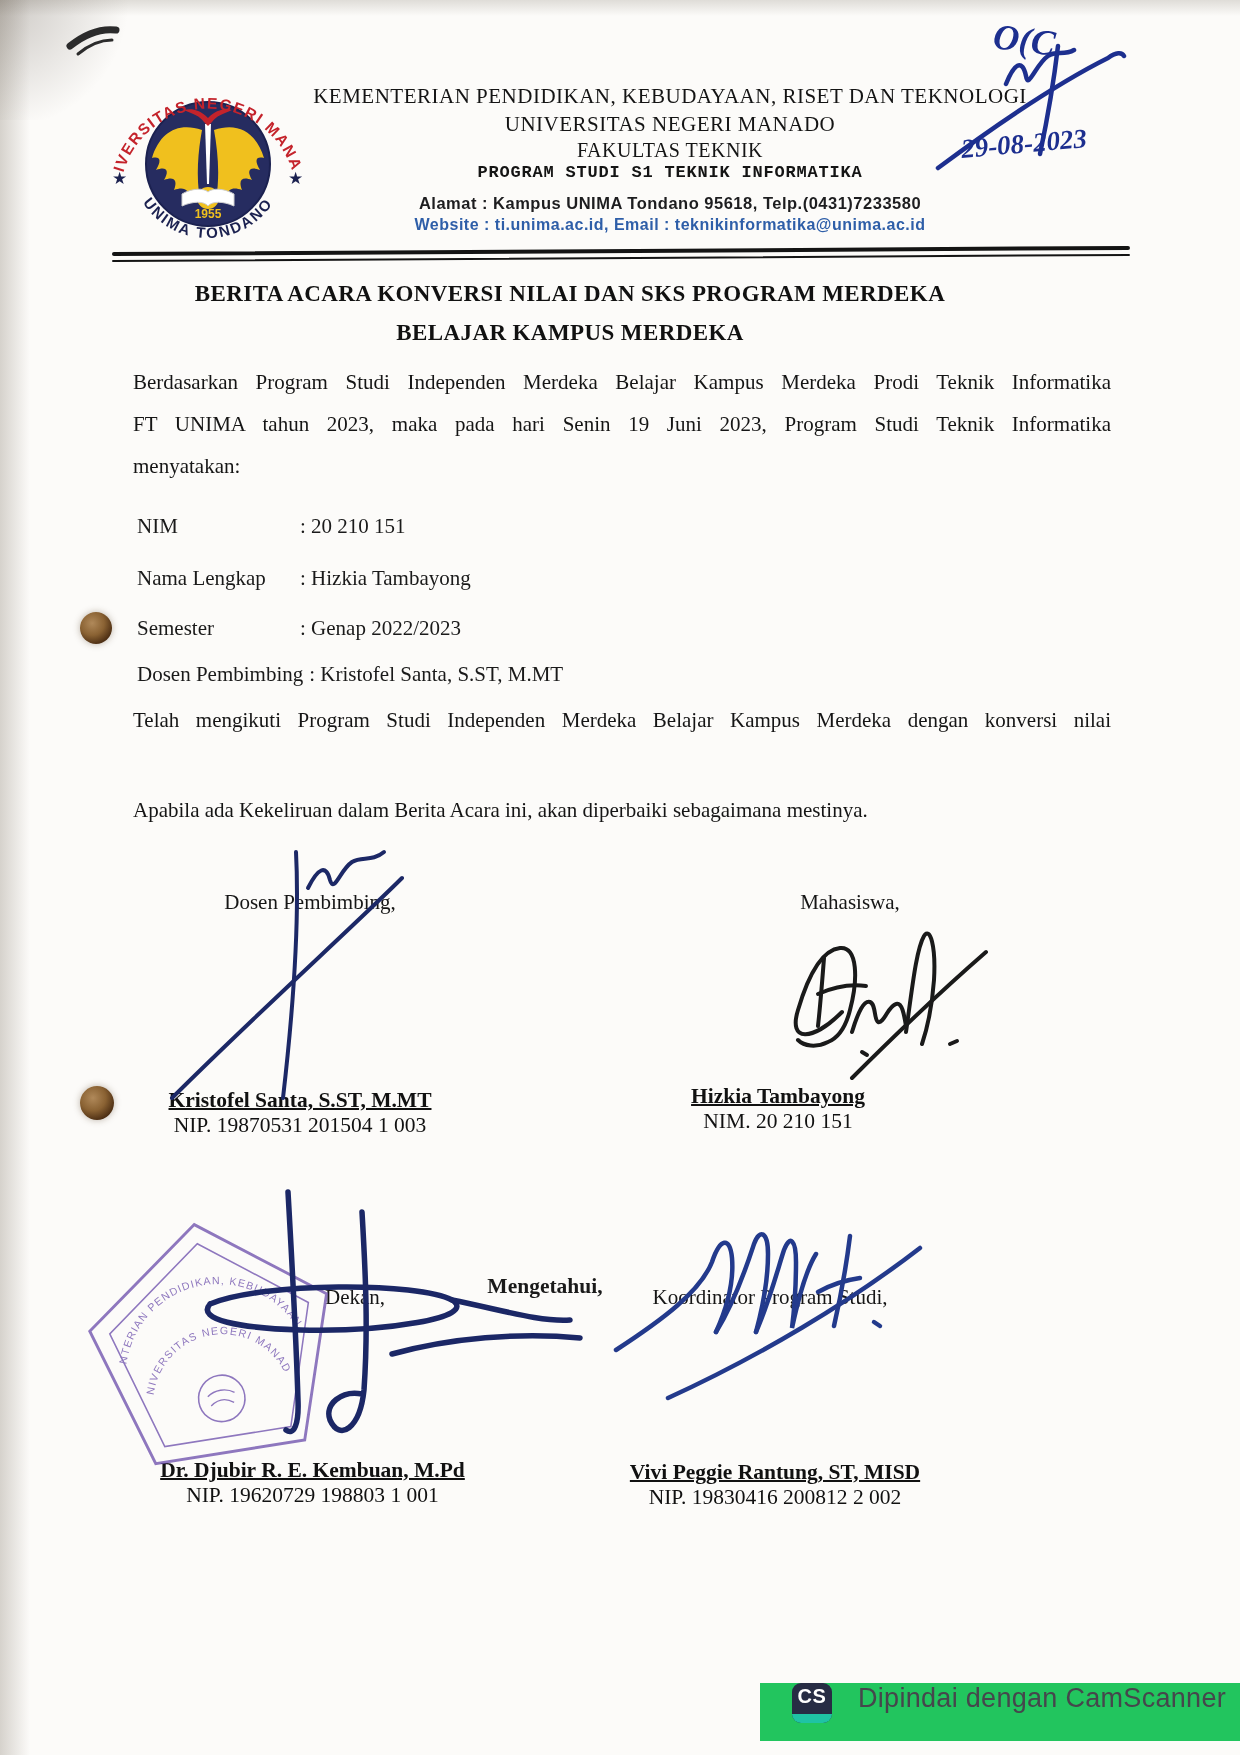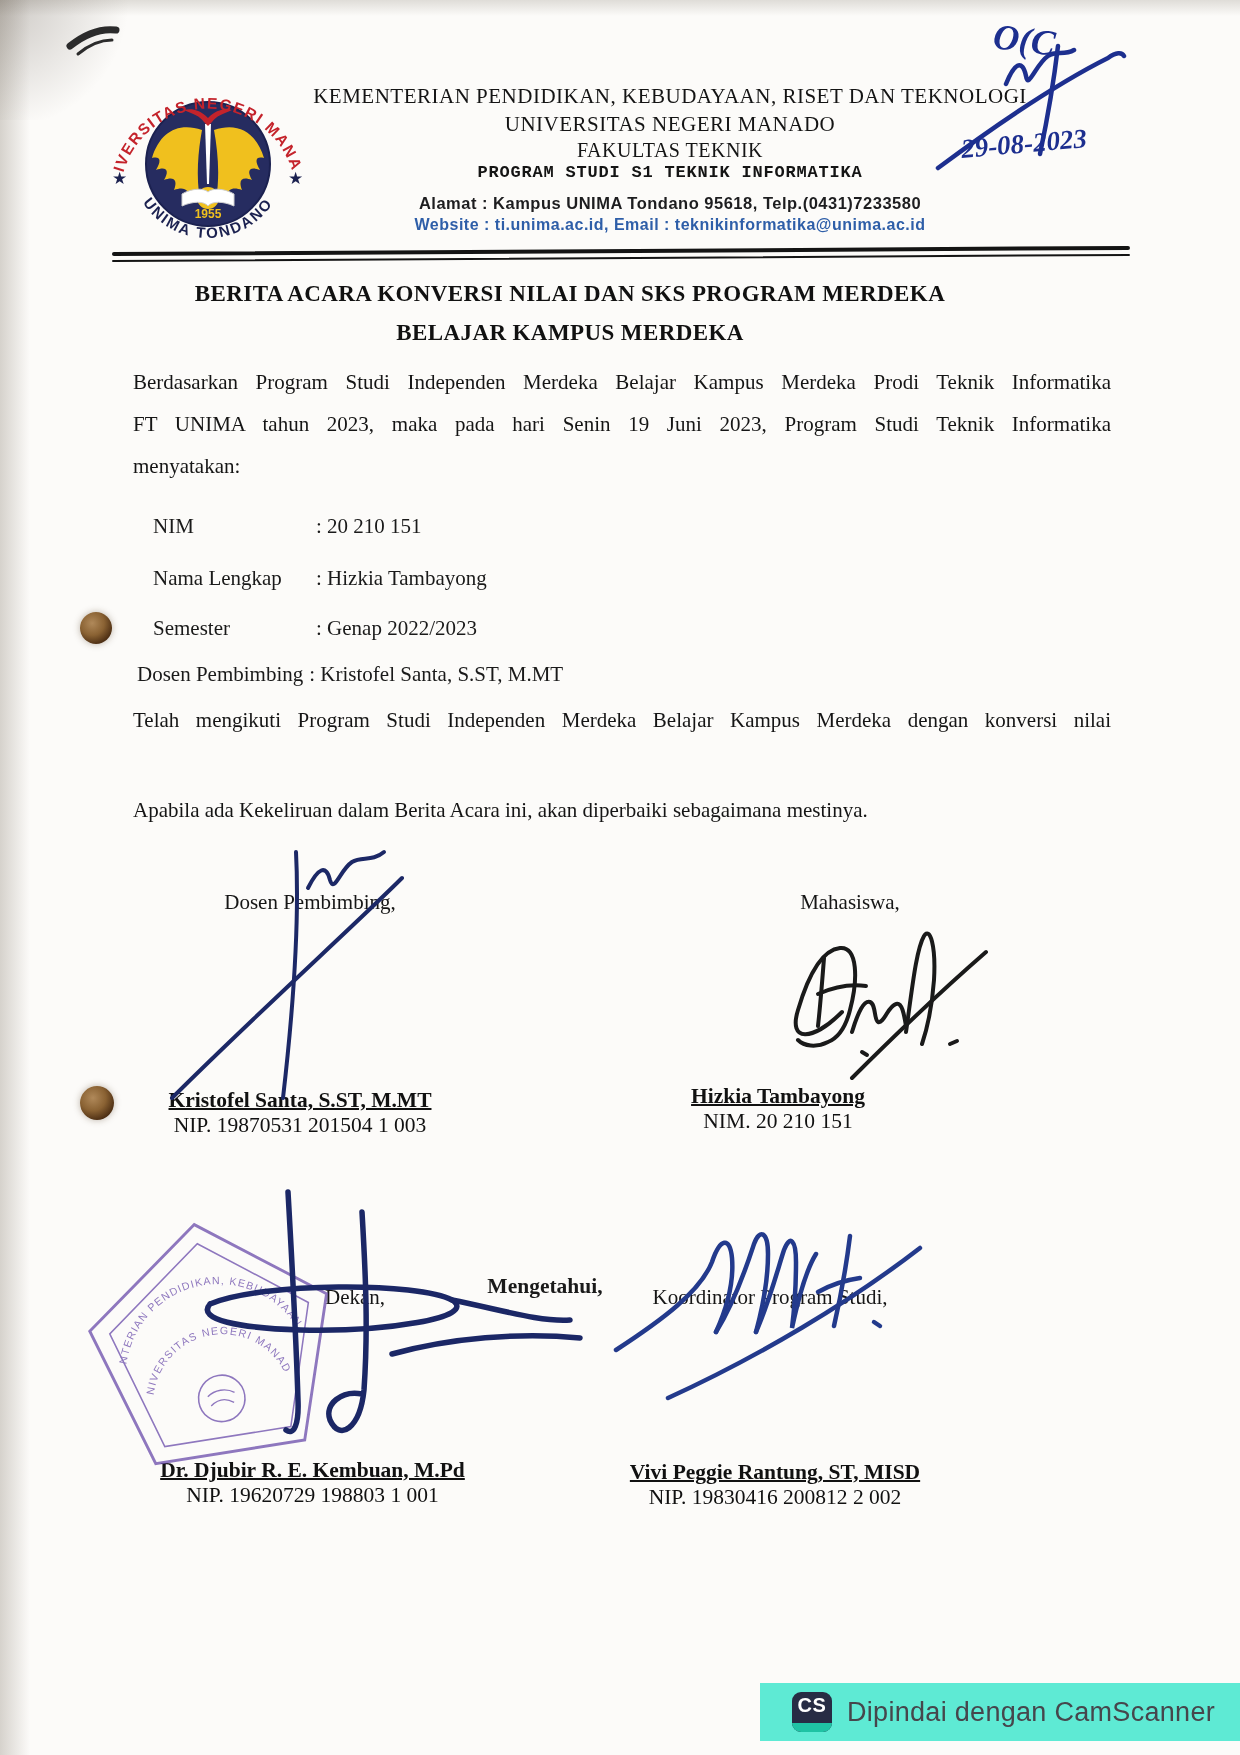--- a/index.html
+++ b/index.html
@@ -26,39 +26,39 @@
   .rule-thick{top:249px;height:4px;}
   .rule-thin{top:257px;height:1.8px;}
   
   .title{left:135px;width:870px;text-align:center;font-weight:bold;font-size:23px;letter-spacing:.4px;color:#111;}
   .title1{top:281px;}
   .title2{top:320px;}
   
   .bodyline{left:133px;width:978px;font-size:21px;color:#151515;}
   .just{text-align:justify;text-align-last:justify;}
   .fieldrow{left:137px;width:900px;font-size:21px;display:flex;}
-  .flabel{width:163px;flex:none;margin-left:16px;}
+  .flabel{width:163px;flex:none;}
   
   .role{font-size:21px;color:#161616;}
   .nameblock{font-size:21.5px;text-align:center;color:#111;}
   .nameblock .nm{font-weight:bold;text-decoration:underline;text-decoration-thickness:2px;}
   .mengetahui{font-weight:bold;font-size:21.5px;margin-top:20px;}
   
   .hole{border-radius:50%;
     background:radial-gradient(circle at 38% 35%,#b0895a 0%,#8a6233 42%,#4a2c12 76%,#241408 100%);
     box-shadow:0 0 7px rgba(70,45,20,.35);}
   
-  .cs-bar{left:760px;top:1683px;width:480px;height:58px;background:#5eead4;
-    display:flex;align-items:center;padding-left:32px;box-sizing:border-box;
+  .cs-bar{left:760px;top:1683px;width:480px;height:58px;background:#22c55e;
+    display:flex;padding-left:32px;box-sizing:border-box;
     font-family:"Liberation Sans",sans-serif;}
   .cs-icon{width:40px;height:40px;border-radius:9px;background:#272c44;position:relative;flex:none;overflow:hidden;}
   .cs-icon span{position:absolute;left:0;top:2px;width:100%;text-align:center;
     color:#fff;font-weight:bold;font-size:20px;letter-spacing:.5px;}
   .cs-teal{position:absolute;left:0;bottom:0;width:100%;height:9px;background:#1fc3a4;}
-  .cs-text{margin-left:15px;font-size:27px;color:#46464c;letter-spacing:.3px;}
+  .cs-text{margin-left:26px;font-size:27px;color:#46464c;letter-spacing:.3px;}
   svg{display:block;}
   .ink{position:absolute;left:0;top:0;pointer-events:none;}
 </style>
 </head>
 <body>
 
 <div class="page">
 
   <div class="shade shade-left"></div>
   <div class="shade shade-top"></div>

